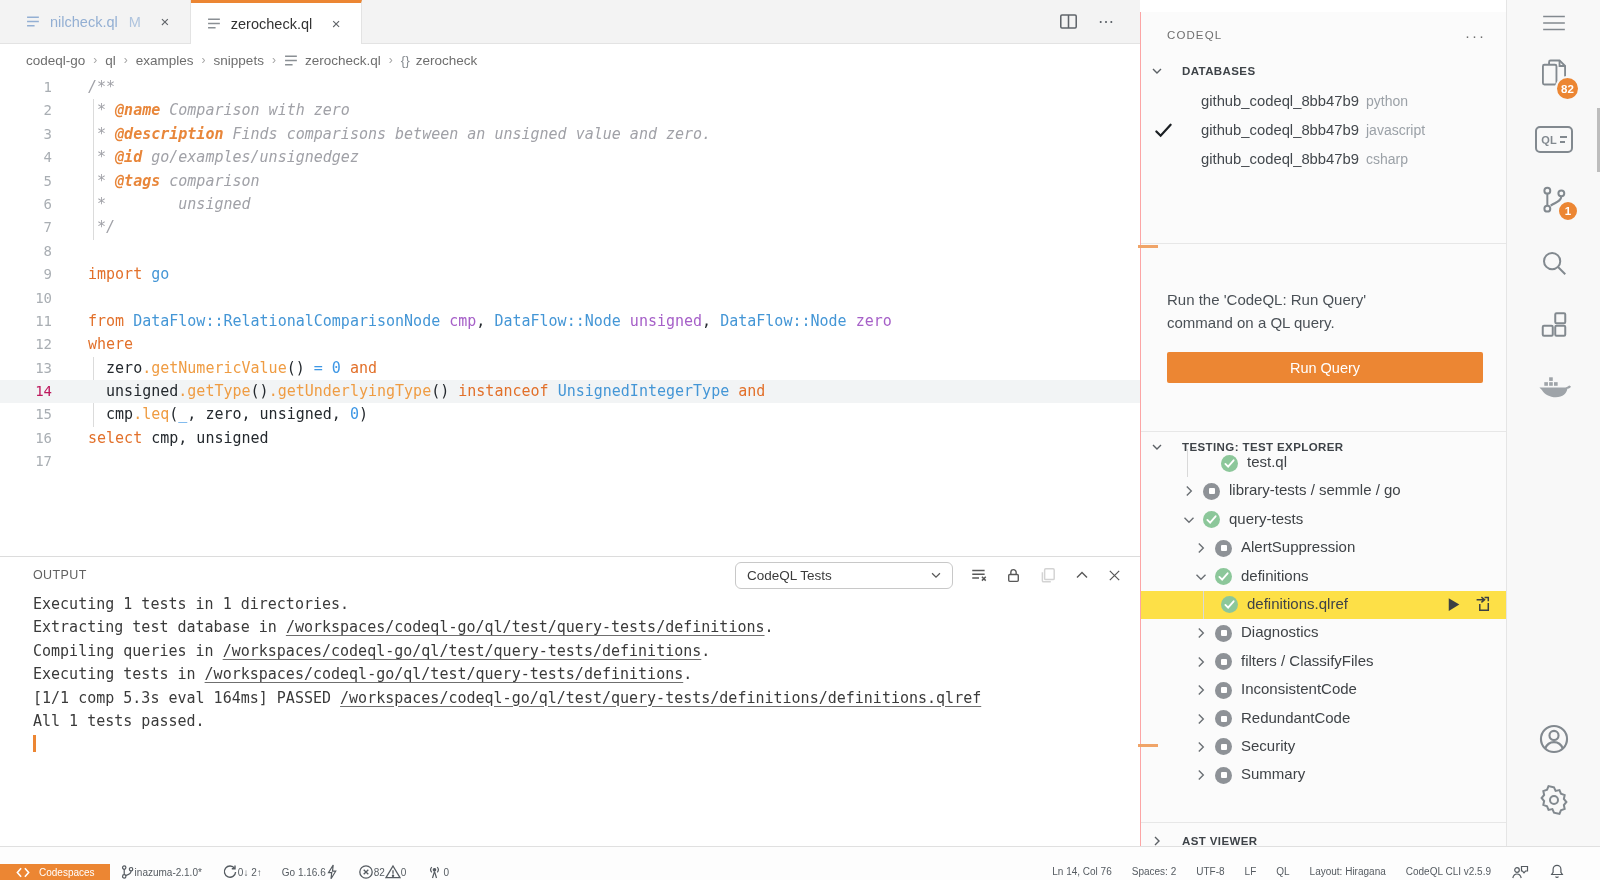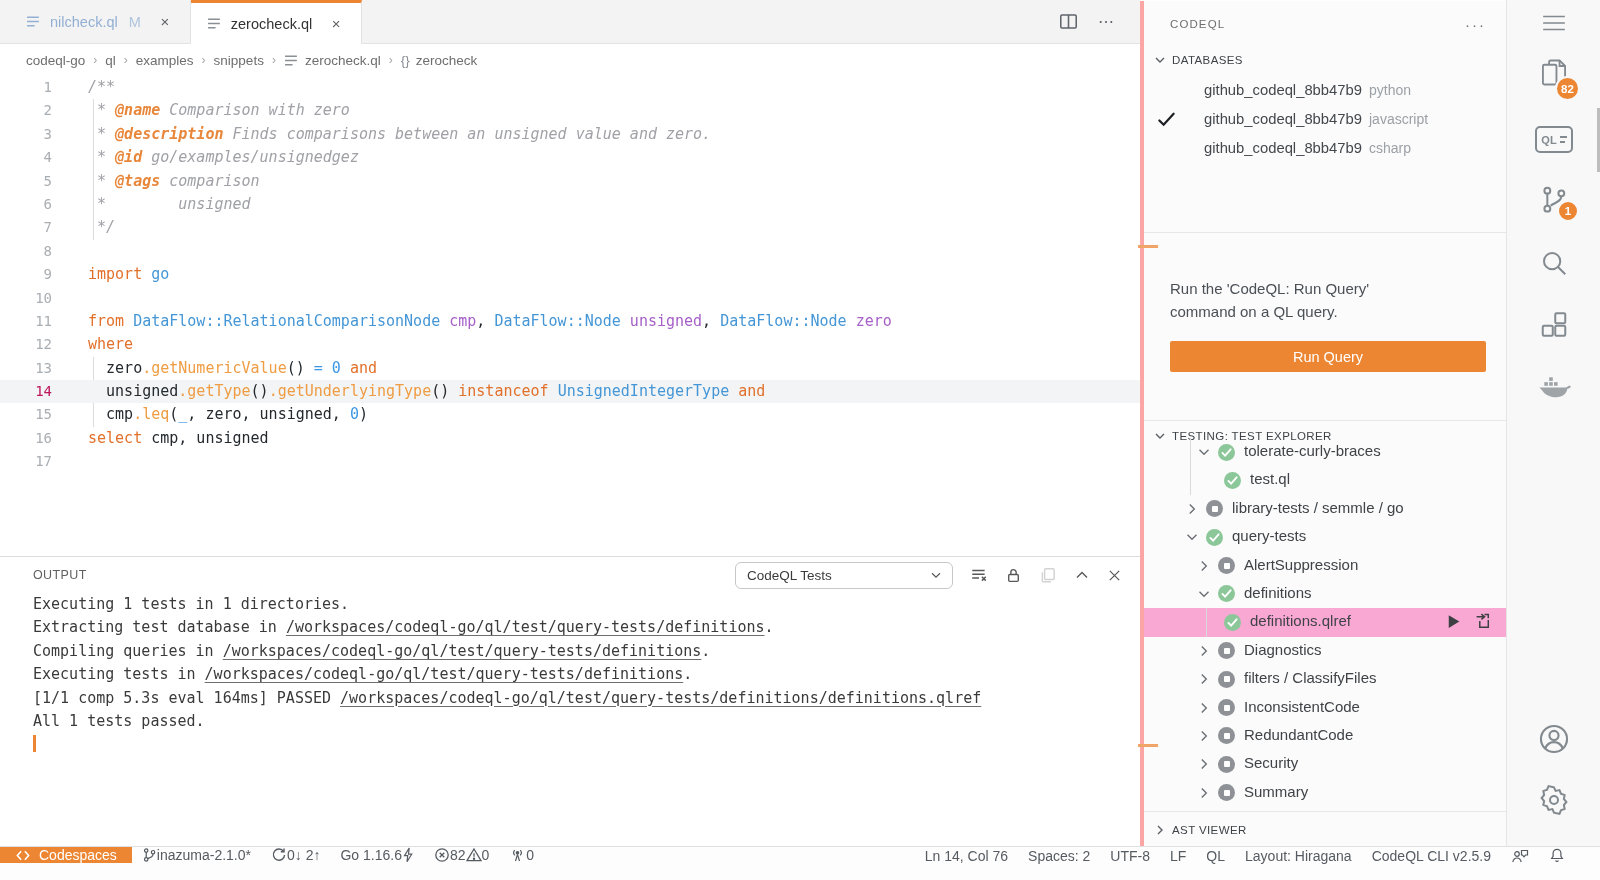--- a/index.html
+++ b/index.html
@@ -49,39 +49,39 @@
   .channel{margin-left:auto;width:218px;height:27px;border:1px solid #C8C8C8;border-radius:6px;display:flex;
            align-items:center;padding:0 9px 0 11px;font-size:13.5px;color:#3B3B3B;background:#fff;box-sizing:border-box}
   .channel .chev{margin-left:auto;color:#585858}
   .out-icons{display:flex;align-items:center;gap:17px;margin-left:17px;color:#585858}
   .out-icons .disabled{color:#D3D3D3}
   .output-body{padding-left:33px;font-family:"DejaVu Sans Mono",monospace;font-size:15px;color:#3A3A3A}
   .oline{height:23.4px;line-height:23.4px;white-space:pre}
   .oline .u{text-decoration:underline;text-underline-offset:3px;text-decoration-color:#6f6f6f}
   .ocursor{display:inline-block;width:3px;height:17px;background:#EC8633;vertical-align:middle;margin-top:-2px}
   
-  .sidebar{position:absolute;left:1140px;top:1px;width:366px;height:846px;background:#FBFBFB;
-           border-left:4px solid #fca5a5;box-sizing:border-box;overflow:hidden}
+  .sidebar{position:absolute;left:1140px;top:12px;width:366px;height:846px;background:#FBFBFB;
+           border-left:1px solid #fca5a5;box-sizing:border-box;overflow:hidden}
   .sb-title{position:absolute;left:0;top:0;width:100%;height:46px;display:flex;align-items:center;
             padding:0 20px 0 26px;font-size:11.5px;letter-spacing:1.1px;color:#6F6F6F;box-sizing:border-box}
   .sb-title .more{margin-left:auto;color:#6F6F6F;letter-spacing:2px;font-size:15px}
-  .sec-head{position:absolute;left:0;width:100%;height:26px;display:flex;align-items:center;gap:4px;
-            padding-left:8px;font-size:11.5px;font-weight:normal;color:#3E4348;letter-spacing:.4px;box-sizing:border-box}
+  .sec-head{position:absolute;left:0;width:100%;height:26px;display:flex;align-items:center;gap:17px;
+            padding-left:8px;font-size:11.5px;font-weight:bold;color:#3E4348;letter-spacing:.4px;box-sizing:border-box}
   .sec-head .hchev{color:#5B6065}
   .sec-sep{position:absolute;left:0;width:100%;height:1px;background:#E7E7E7}
   .db-row{height:29px;display:flex;align-items:center;font-size:14.8px;color:#43484D;position:relative}
   .db-row .dbcheck{position:absolute;left:13px;width:18px;height:18px;color:#1B1F23}
   .db-row .dbname{margin-left:60px;white-space:nowrap}
   .db-row .dblang{color:#9BA1A7;margin-left:7px;font-size:14px}
   .qh-msg{position:absolute;left:26px;top:276px;font-size:15px;line-height:23px;color:#4A5056}
   .run-btn{position:absolute;left:26px;top:340px;width:316px;height:31px;background:#EC8633;border:none;border-radius:2px;
            color:#fff;font-size:14.5px;font-family:"Liberation Sans",sans-serif;display:flex;align-items:center;justify-content:center}
   .tree{position:absolute;left:0;top:437px;width:100%}
   .trow{height:28.4px;display:flex;align-items:center;font-size:15px;color:#3F4347;position:relative;box-sizing:border-box}
-  .trow.selected{background:#f9a8d4}
+  .trow.selected{background:#fde047}
   .trow .tchev{position:absolute;width:16px;height:16px;color:#6B7075;top:6px}
   .trow .ticon{position:absolute;width:17px;height:17px;top:5.5px}
   .trow .tlabel{position:absolute;white-space:nowrap;top:4px}
   .trow .tguide{position:absolute;top:0;width:1px;height:100%;background:#D9D9D9}
   .trow .tactions{position:absolute;right:14px;top:5px;display:flex;gap:13px;color:#3C4043}
   .ic-pass{width:17px;height:17px;border-radius:50%;background:#8CC79A;display:flex;align-items:center;justify-content:center}
   .ic-skip{width:17px;height:17px;border-radius:50%;background:#8E9297;display:flex;align-items:center;justify-content:center}
   .ic-skip i{display:block;width:6px;height:6px;background:#fff;border-radius:1px}
   
   .activitybar{position:absolute;left:1506px;top:0;width:94px;height:846px;background:#F8F8F8;
@@ -89,21 +89,21 @@
   .ab-item{position:absolute;left:0;width:94px;display:flex;justify-content:center;color:#82898F}
   .ab-badge{position:absolute;background:#EC8633;color:#fff;font-size:11.5px;font-weight:bold;border-radius:50%;
             display:flex;align-items:center;justify-content:center;border:2px solid #F8F8F8;box-sizing:border-box}
   .ql-box{width:38px;height:27px;border:2px solid #82898F;border-radius:5px;display:flex;align-items:center;
           justify-content:center;gap:3px;font-size:11px;font-weight:bold;color:#82898F;box-sizing:border-box}
   .ql-lines{display:flex;flex-direction:column;gap:3px}
   .ql-lines i{display:block;height:2px;background:#82898F}
   .ab-indicator{position:absolute;right:0;top:108px;width:3px;height:64px;background:#BDBDBD}
   
   .statusbar{position:absolute;left:0;top:846px;width:1600px;height:34px;background:#FDFDFD;border-top:1px solid #E0E0E0;
-             display:flex;align-items:flex-start;font-size:14px;color:#555B61;box-sizing:border-box}
+             display:flex;align-items:flex-end;font-size:10px;color:#555B61;box-sizing:border-box}
   .sb-left,.sb-right{display:flex;align-items:stretch}
   .sb-right{margin-left:auto;padding-right:25px}
   .sb-item{display:flex;align-items:center;padding:0 10px;white-space:nowrap}
   .sb-item.badge{background:#EC8633;color:#fff;padding:0 15px;gap:8px}
 </style>
 </head>
 <body>
 
 <div id="app">
 
@@ -299,36 +299,20 @@
       <span class="hchev">
           <svg width="16" height="16" viewBox="0 0 16 16">
             <path d="M4 6l4 4 4-4" fill="none" stroke="currentColor" stroke-width="1.4"></path>
           </svg>
         </span>
       <span>TESTING: TEST EXPLORER</span>
     </div>
     <div class="tree" id="test-tree">
         <div class="trow">
           <span class="tguide" style="left: 46px;"></span>
-          <span class="tchev" style="left: 52px;">
-            <svg width="16" height="16" viewBox="0 0 16 16">
-              <path d="M3.5 5.8L8 10.3l4.5-4.5" fill="none" stroke="currentColor" stroke-width="1.4"></path>
-            </svg>
-          </span>
-          <span class="ticon" style="left: 74px;">
-            <span class="ic-pass">
-              <svg width="11" height="11" viewBox="0 0 12 12">
-                <path d="M1.5 6.5l3 3L10.5 2.5" fill="none" stroke="#fff" stroke-width="2" stroke-linecap="round"></path>
-              </svg>
-            </span>
-          </span>
-          <span class="tlabel" style="left: 100px;">tolerate-curly-braces</span>
-        </div>
-        <div class="trow">
-          <span class="tguide" style="left: 46px;"></span>
           <span class="ticon" style="left: 80px;">
             <span class="ic-pass">
               <svg width="11" height="11" viewBox="0 0 12 12">
                 <path d="M1.5 6.5l3 3L10.5 2.5" fill="none" stroke="#fff" stroke-width="2" stroke-linecap="round"></path>
               </svg>
             </span>
           </span>
           <span class="tlabel" style="left: 106px;">test.ql</span>
         </div>
         <div class="trow">

